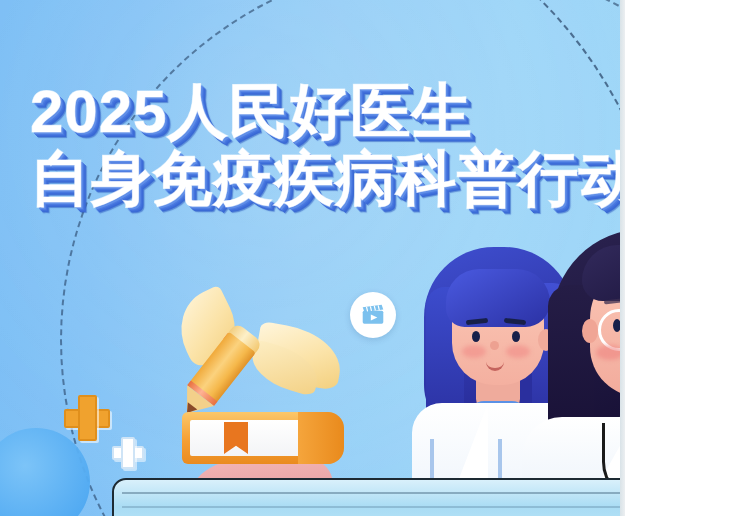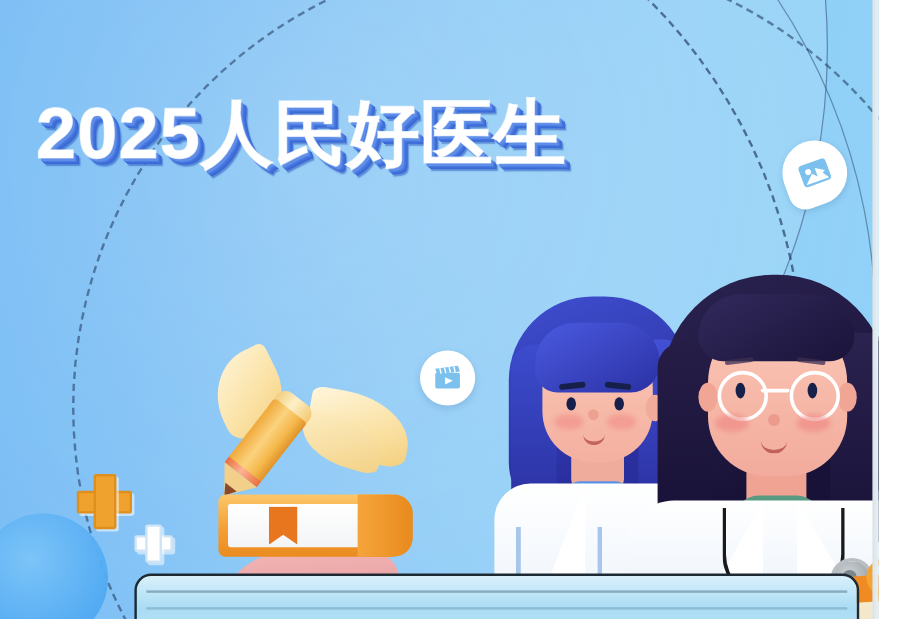--- a/index.html
+++ b/index.html
@@ -1,20 +1,20 @@
 <!DOCTYPE html>
 <html><head>
 <meta charset="utf-8">
 <style>
   html,body{margin:0;padding:0;background:#fff;}
   body{font-family:"Liberation Sans","DejaVu Sans",sans-serif;}
 
   #poster{
     position:relative;
-    width:732px;height:516px;
+    width:625px;height:516px;
     overflow:hidden;
     background:linear-gradient(100deg,#66b4f4 0%,#6fb9f5 20%,#83c6f6 48%,#8ecff7 72%,#92d2f8 100%);
   }
 
   
   .edge-strip{
     position:absolute;top:0;right:0;width:5px;height:100%;
     background:linear-gradient(90deg,#d9e3e8,#eceff1);
   }
 
@@ -235,20 +235,21 @@
 <div id="poster">
 
   <div class="big-circle"></div>
   <div class="big-circle2"></div>
   <div class="dash-arc"></div>
   <div class="dash-arc2"></div>
   <div class="blob-circle"></div>
 
   <div class="title-wrap">
     <div class="title-line l1">2025人民好医生</div>
+    <div class="title-line l2">自身免疫疾病科普行动</div>
   </div>
 
   <div class="badge" id="img-badge">
     <svg width="30" height="30" viewBox="0 0 24 24">
       <rect x="2.5" y="4.5" width="19" height="15" rx="2.5" fill="#7cc1ee"></rect>
       <circle cx="8" cy="10" r="2" fill="#ffffff"></circle>
       <path d="M4 18 L10 12 L13.5 15.5 L16.5 13 L20 18 Z" fill="#ffffff"></path>
       <path d="M13 9 L19 12.5 L13 16 Z" fill="#ffffff"></path>
     </svg>
   </div>

